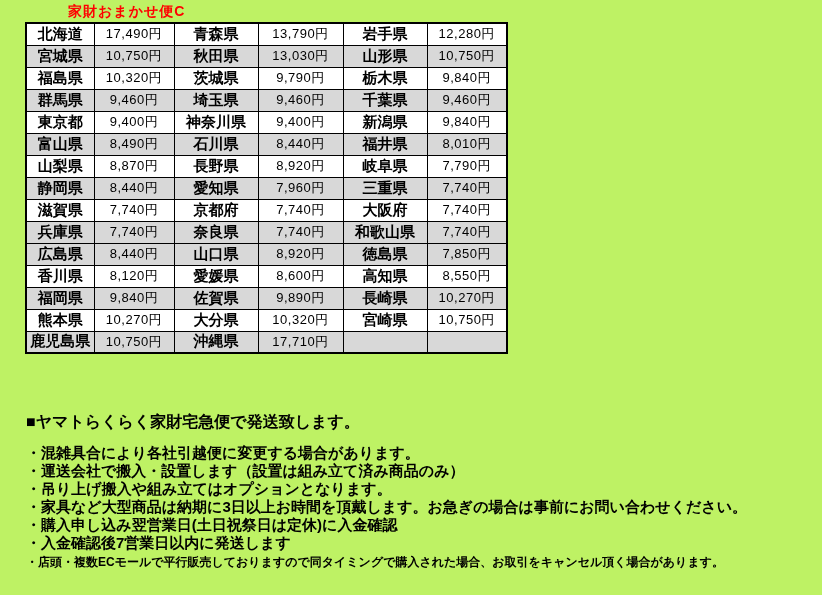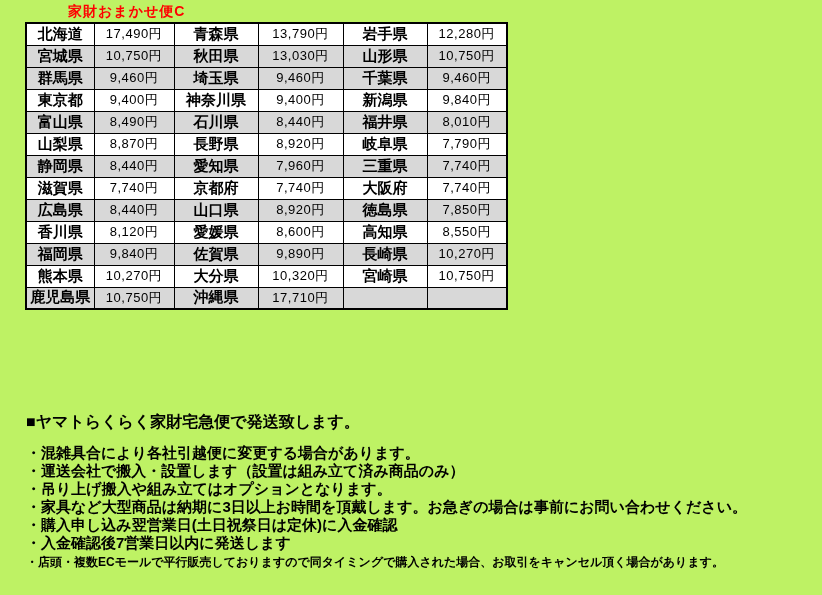--- a/index.html
+++ b/index.html
@@ -97,20 +97,28 @@
           <td class="price">12,280円</td>
         </tr>
         <tr class="alt">
           <td class="pref">宮城県</td>
           <td class="price">10,750円</td>
           <td class="pref">秋田県</td>
           <td class="price">13,030円</td>
           <td class="pref">山形県</td>
           <td class="price">10,750円</td>
         </tr>
+        <tr>
+          <td class="pref">福島県</td>
+          <td class="price">10,320円</td>
+          <td class="pref">茨城県</td>
+          <td class="price">9,790円</td>
+          <td class="pref">栃木県</td>
+          <td class="price">9,840円</td>
+        </tr>
         <tr class="alt">
           <td class="pref">群馬県</td>
           <td class="price">9,460円</td>
           <td class="pref">埼玉県</td>
           <td class="price">9,460円</td>
           <td class="pref">千葉県</td>
           <td class="price">9,460円</td>
         </tr>
         <tr>
           <td class="pref">東京都</td>
@@ -143,20 +151,28 @@
           <td class="price">7,960円</td>
           <td class="pref">三重県</td>
           <td class="price">7,740円</td>
         </tr>
         <tr>
           <td class="pref">滋賀県</td>
           <td class="price">7,740円</td>
           <td class="pref">京都府</td>
           <td class="price">7,740円</td>
           <td class="pref">大阪府</td>
+          <td class="price">7,740円</td>
+        </tr>
+        <tr class="alt">
+          <td class="pref">兵庫県</td>
+          <td class="price">7,740円</td>
+          <td class="pref">奈良県</td>
+          <td class="price">7,740円</td>
+          <td class="pref">和歌山県</td>
           <td class="price">7,740円</td>
         </tr>
         <tr class="alt">
           <td class="pref">広島県</td>
           <td class="price">8,440円</td>
           <td class="pref">山口県</td>
           <td class="price">8,920円</td>
           <td class="pref">徳島県</td>
           <td class="price">7,850円</td>
         </tr>

